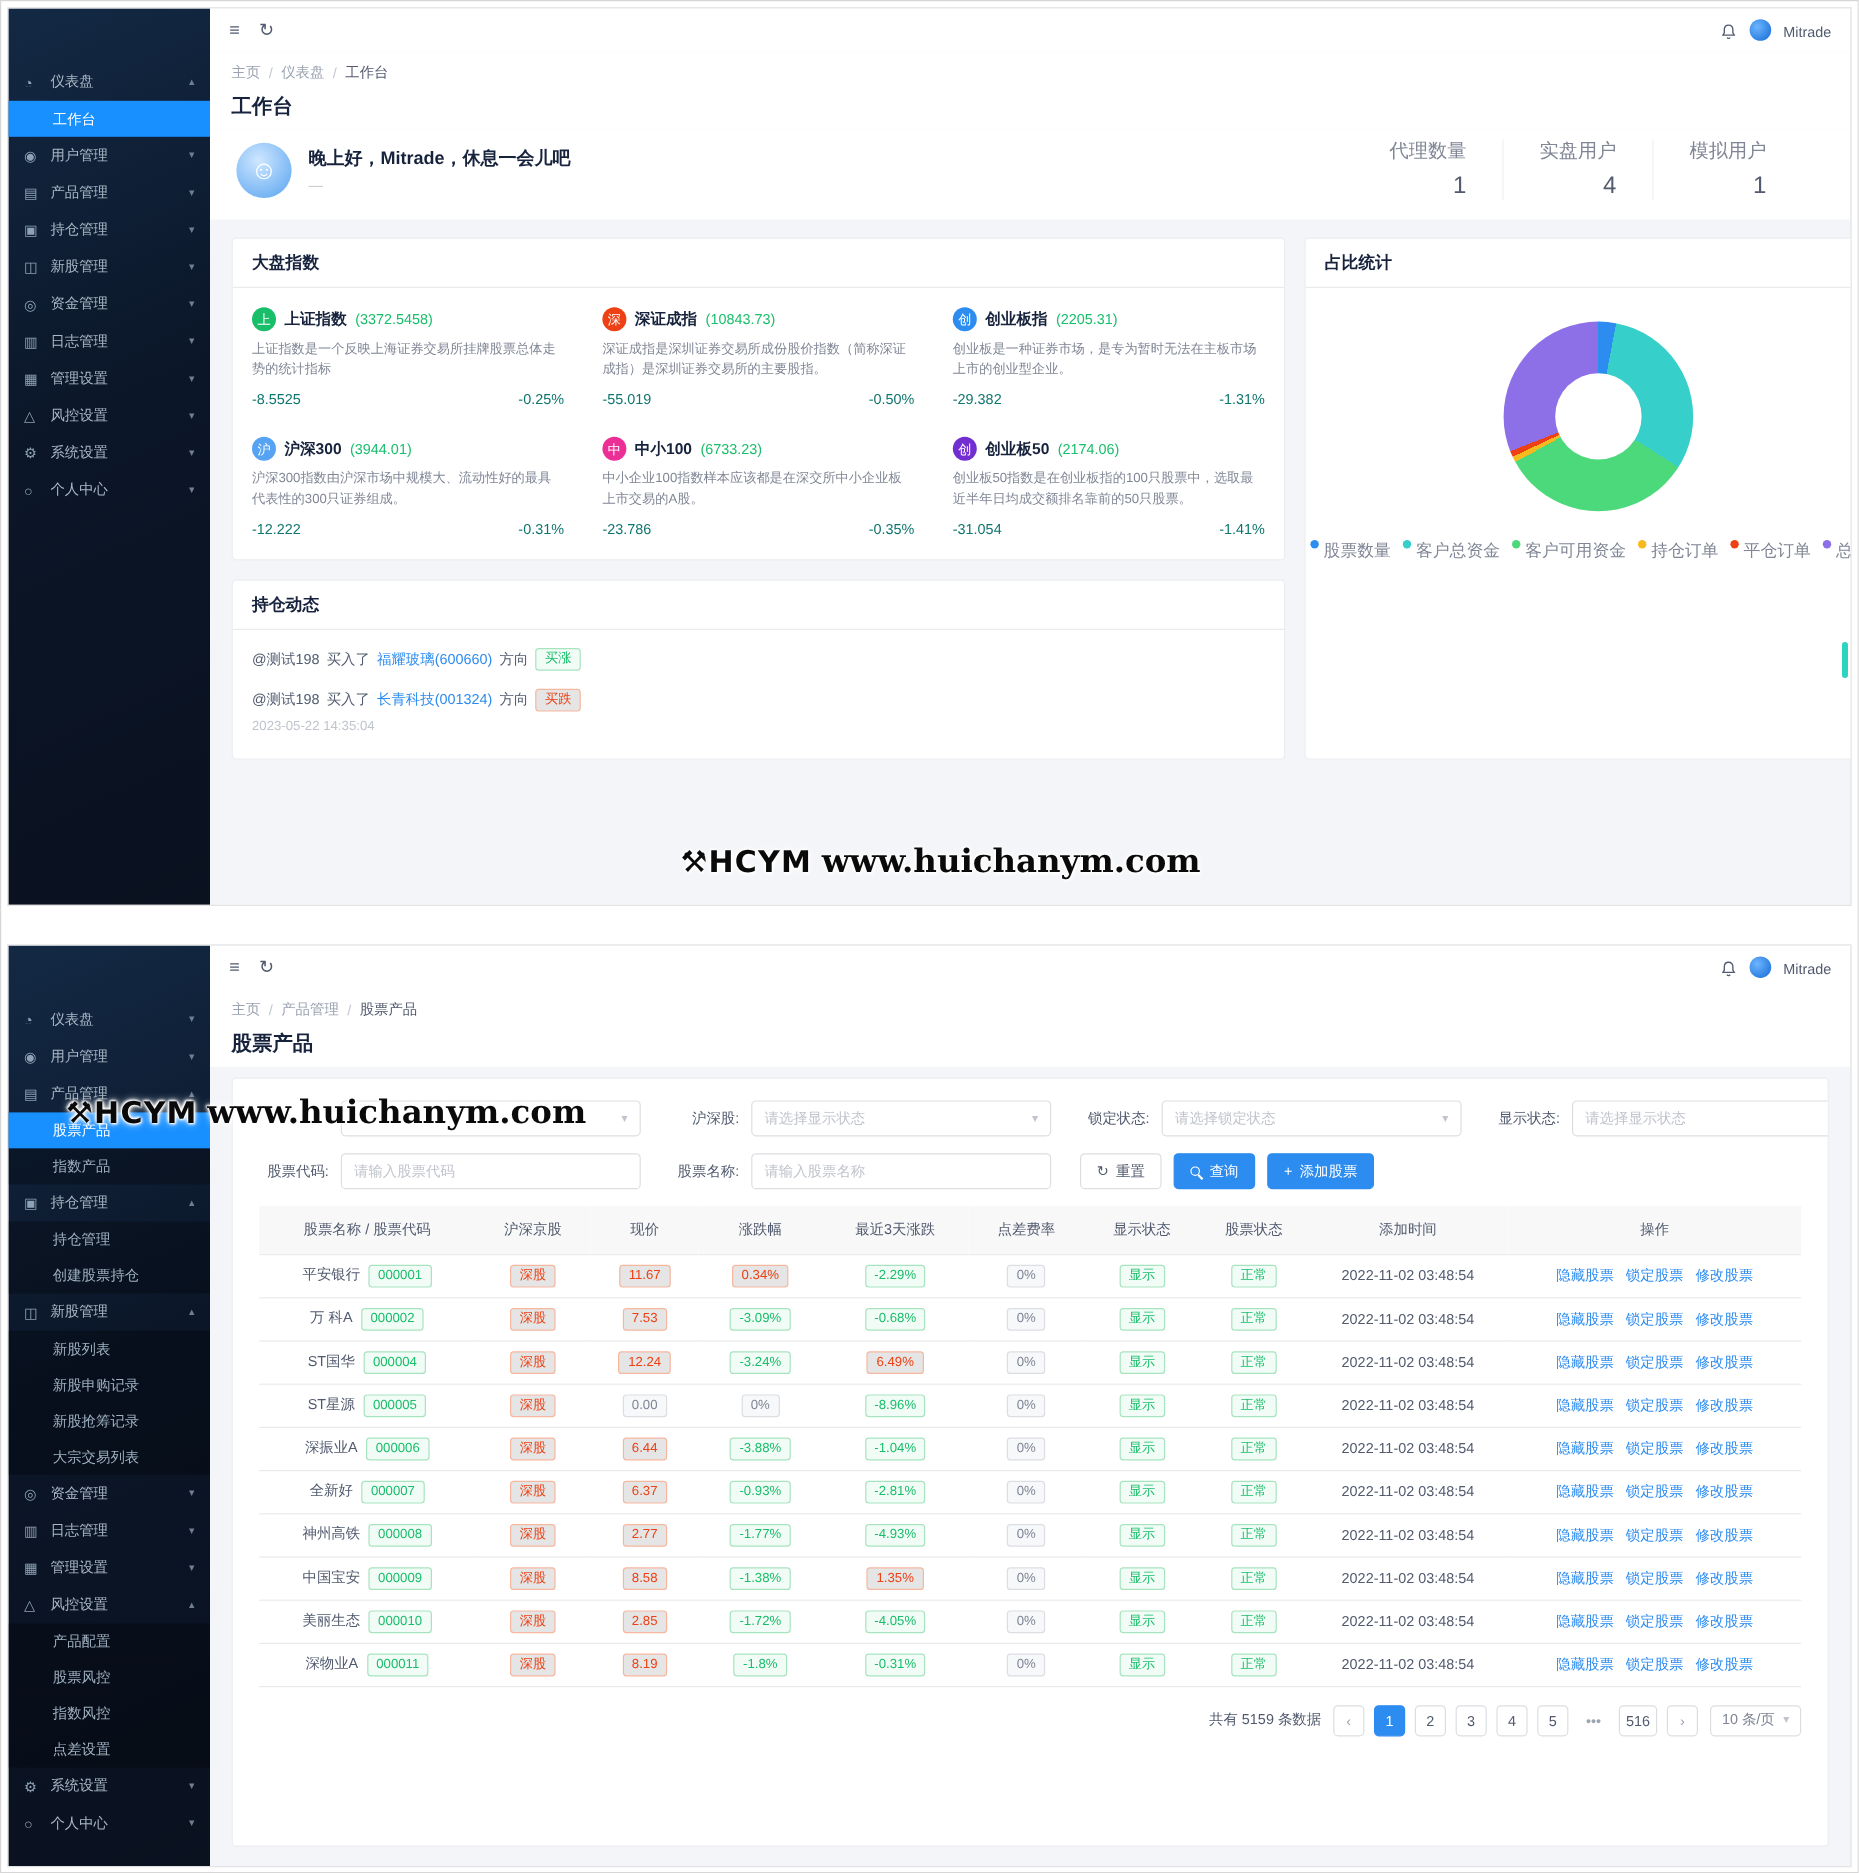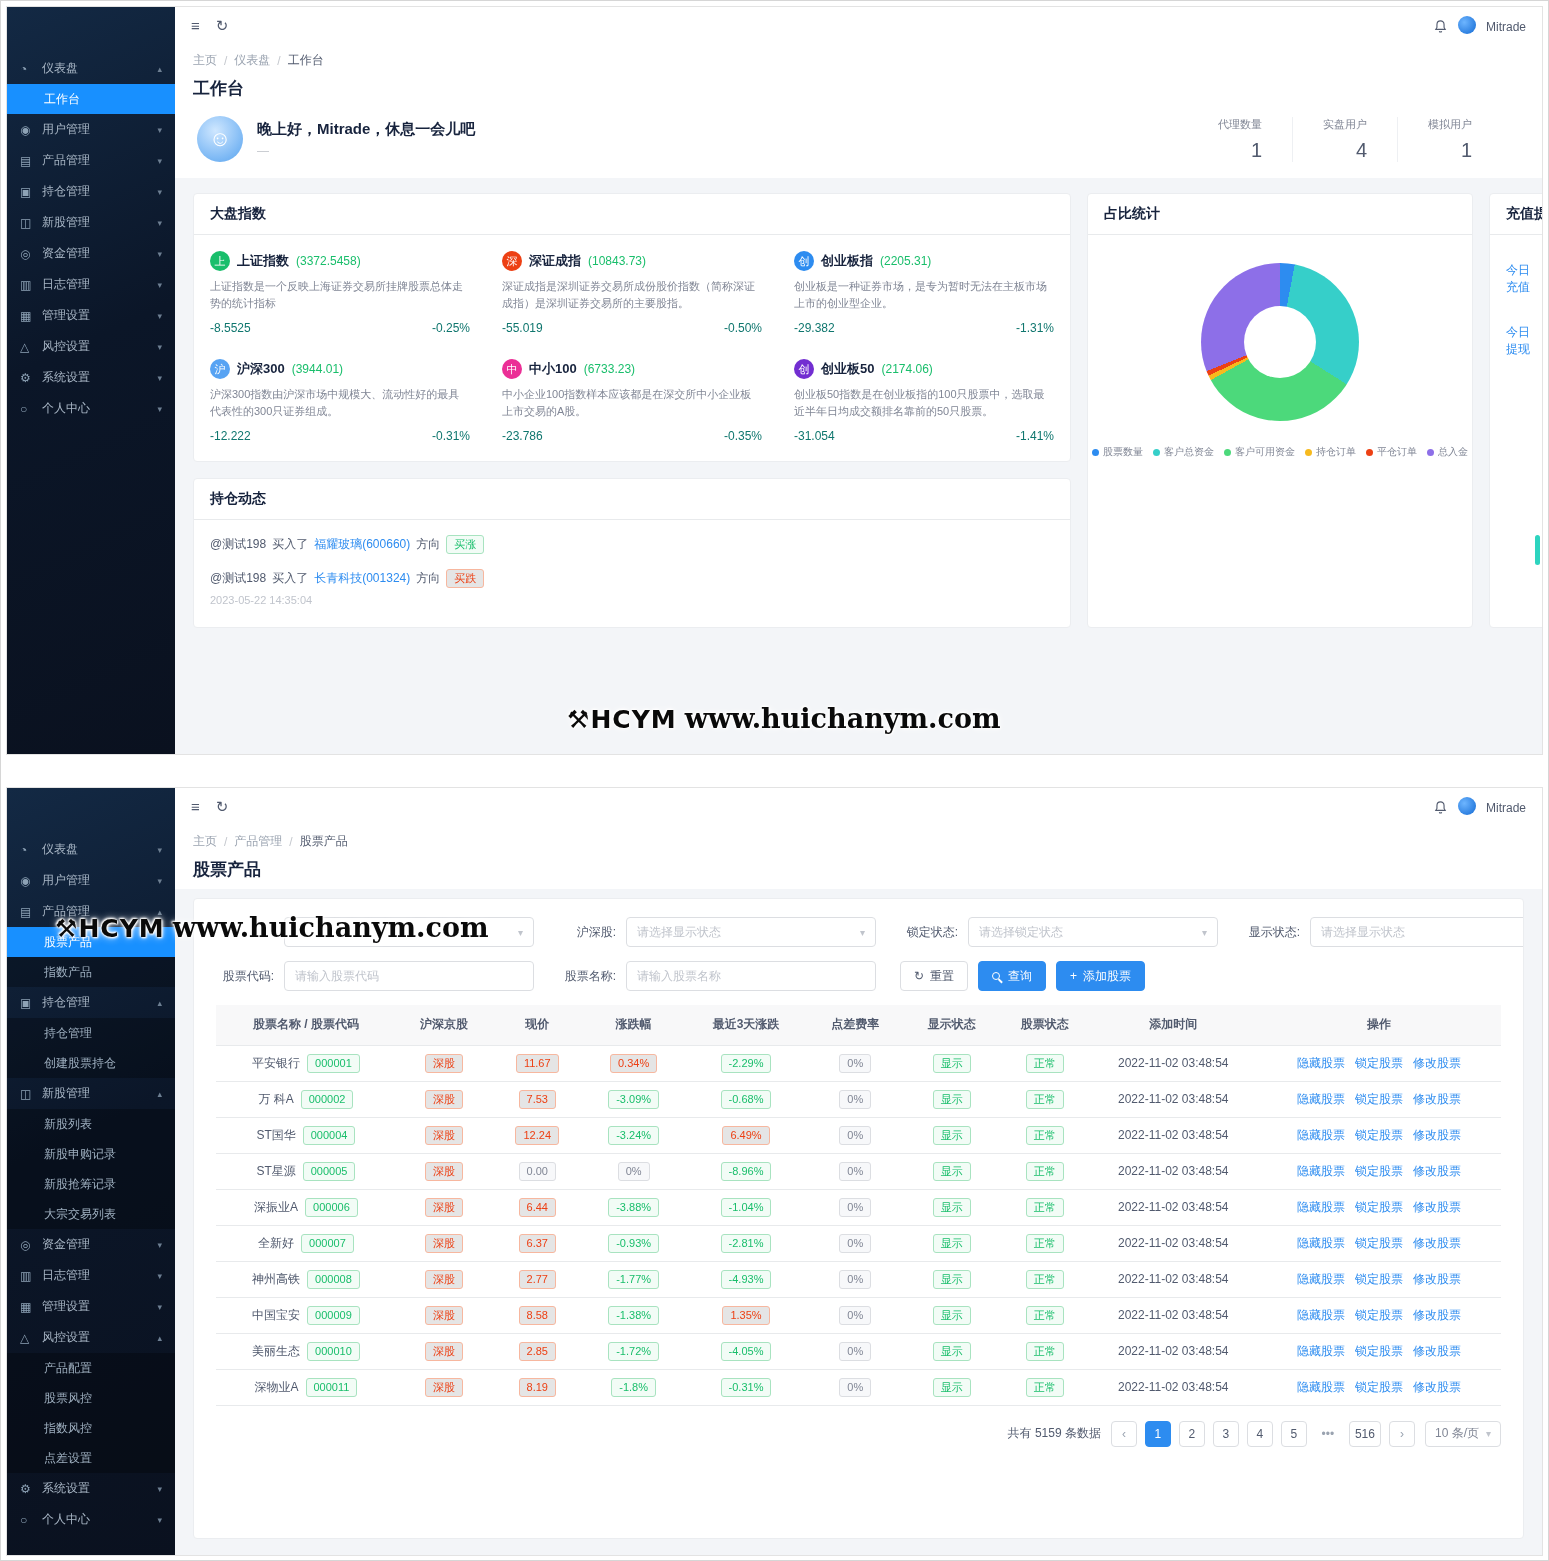--- a/index.html
+++ b/index.html
@@ -33,21 +33,21 @@
 .crumb-sep{color:#c5c8ce}
 .page-title{margin-top:8px;font-size:17px;color:#17233d;font-weight:bold}
 
 .greet{background:#fff;display:flex;align-items:center;padding:8px 40px 16px 22px;gap:14px}
 .greet-avatar{width:46px;height:46px;border-radius:50%;background:radial-gradient(circle at 40% 32%,#cfe7ff,#7ab7f4 70%,#5aa3ec);display:flex;align-items:center;justify-content:center;font-size:22px;color:#fff;flex:none}
 .greet-text{font-size:15px;color:#17233d;font-weight:bold}
 .greet-dash{display:block;font-size:12px;color:#c5c8ce;margin-top:5px;font-weight:normal}
 .greet-stats{margin-left:auto;display:flex}
 .gstat{padding:0 30px;border-left:1px solid #eef0f3;text-align:right}
 .gstat:first-child{border-left:none}
-.gstat .lab{font-size:11px;color:#808695}
+.gstat .lab{font-size:16px;color:#808695}
 .gstat .val{font-size:20px;color:#515a6e;margin-top:7px}
 
 .content1{display:flex;gap:16px;padding:15px 18px}
 .col-l{width:878px;display:flex;flex-direction:column;gap:16px;flex:none}
 .col-r{flex:1;display:flex;flex-direction:row;gap:16px}
 .card{background:#fff;border-radius:4px;border:1px solid #ebedf0}
 .card-title{padding:11px 16px;font-size:14px;font-weight:bold;color:#17233d;border-bottom:1px solid #e8eaec}
 .idx-grid{display:grid;grid-template-columns:1fr 1fr 1fr;padding:4px 0 6px}
 .idx-cell{padding:12px 16px;display:flex;flex-direction:column}
 .idx-head{display:flex;align-items:center;gap:7px}
@@ -61,21 +61,21 @@
 .hold-line{font-size:12px;color:#515a6e;display:flex;align-items:center;gap:6px}
 .hold-link{color:#2d8cf0;cursor:pointer}
 .badge{display:inline-block;padding:0 7px;font-size:11px;border-radius:3px;border:1px solid transparent;line-height:17px;white-space:nowrap}
 .b-green{color:#19be6b;background:#f2fcf6;border-color:#a8e3c0}
 .b-red{color:#ed4014;background:#e5e5e5;border-color:#f7b79f}
 .b-gray{color:#808695;background:#f7f8fa;border-color:#dcdee2}
 .hold-time{font-size:11px;color:#c0c4cc;margin-top:6px}
 .donut{width:158px;height:158px;border-radius:50%;margin:28px auto 24px;position:relative}
 .donut::after{content:"";position:absolute;inset:27%;background:#fff;border-radius:50%}
 .legend{display:flex;justify-content:center;gap:10px;padding:0 4px 20px}
-.leg-item{display:flex;align-items:center;gap:4px;font-size:10px;color:#808695;white-space:nowrap;cursor:pointer}
+.leg-item{display:flex;align-items:flex-start;gap:4px;font-size:14px;color:#808695;white-space:nowrap;cursor:pointer}
 .leg-dot{width:7px;height:7px;border-radius:50%;flex:none}
 .rc-rows{padding:8px 0 12px}
 .rc-row{display:flex;padding:10px 16px}
 .rc-cell{width:50%;display:flex;gap:16px;font-size:12px;align-items:center}
 .rc-lab{color:#2d8cf0;cursor:pointer}
 .rc-val{color:#515a6e}
 .scroll-thumb{position:absolute;right:2px;top:528px;width:5px;height:30px;background:#2dd4bf;border-radius:3px;z-index:9}
 
 .filter-card{position:absolute;left:18px;right:18px;top:110px;bottom:16px;background:#fff;border:1px solid #ebedf0;border-radius:4px;padding:18px 22px;overflow:hidden}
 .f-row{display:flex;align-items:center;margin-bottom:14px}
@@ -86,21 +86,21 @@
 .f-select .ph{flex:1;white-space:nowrap;overflow:hidden}
 .f-caret{color:#c0c4cc;font-size:10px}
 .f-input{width:250px;height:30px;border:1px solid #dcdee2;border-radius:4px;padding:0 10px;font-size:12px;color:#515a6e;background:#fff;outline:none}
 .f-input::placeholder{color:#c0c4cc}
 .btn{height:30px;border-radius:4px;display:inline-flex;align-items:center;gap:6px;font-size:12px;padding:0 13px;cursor:pointer}
 .btn-plain{background:#fff;border:1px solid #dcdee2;color:#515a6e;margin-right:10px}
 .btn-primary{background:#2d8cf0;border:1px solid #2d8cf0;color:#fff;margin-right:10px}
 .ico-search{width:8px;height:8px;border:1.5px solid #fff;border-radius:50%;position:relative;display:inline-block;margin-right:2px}
 .ico-search::after{content:"";position:absolute;width:5px;height:1.5px;background:#fff;transform:rotate(45deg);right:-4px;bottom:-2px}
 .stock-table{width:100%;border-collapse:collapse;margin-top:12px;table-layout:fixed}
-.stock-table th{background:#f8f8f9;color:#515a6e;font-size:12px;font-weight:bold;height:40px;border-bottom:1px solid #e8eaec;padding:0 4px;text-align:center;white-space:nowrap}
+.stock-table th{background:#f8f8f9;color:#515a6e;font-size:12px;font-weight:normal;height:40px;border-bottom:1px solid #e8eaec;padding:0 4px;text-align:center;white-space:nowrap}
 .stock-table td{height:36px;text-align:center;font-size:12px;color:#515a6e;border-bottom:1px solid #e8eaec;padding:0 4px;white-space:nowrap}
 .td-time{color:#808695}
 .act-link{color:#2d8cf0;cursor:pointer;margin:0 5px}
 .code-badge{margin-left:7px}
 .pager{display:flex;align-items:center;justify-content:flex-end;gap:10px;margin-top:15px;font-size:12px;color:#515a6e}
 .pg-group{display:flex;gap:8px;align-items:center}
 .pg-btn{min-width:26px;height:26px;border:1px solid #dcdee2;border-radius:4px;background:#fff;display:flex;align-items:center;justify-content:center;cursor:pointer;padding:0 5px;font-size:12px;color:#515a6e}
 .pg-btn.active{background:#2d8cf0;border-color:#2d8cf0;color:#fff}
 .pg-btn.nav{color:#9aa3b0}
 .pg-ellipsis{border:none;background:none;color:#9aa3b0}

